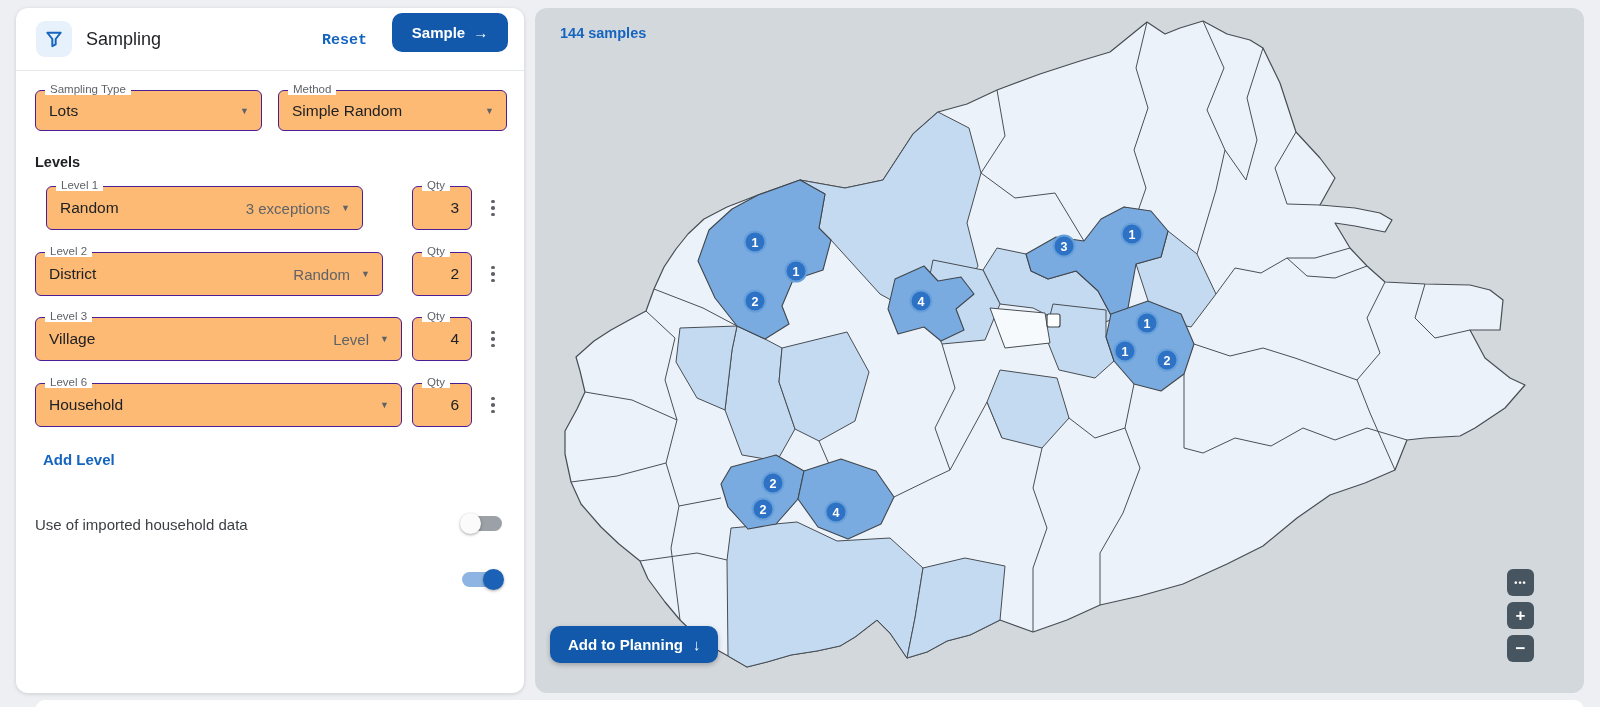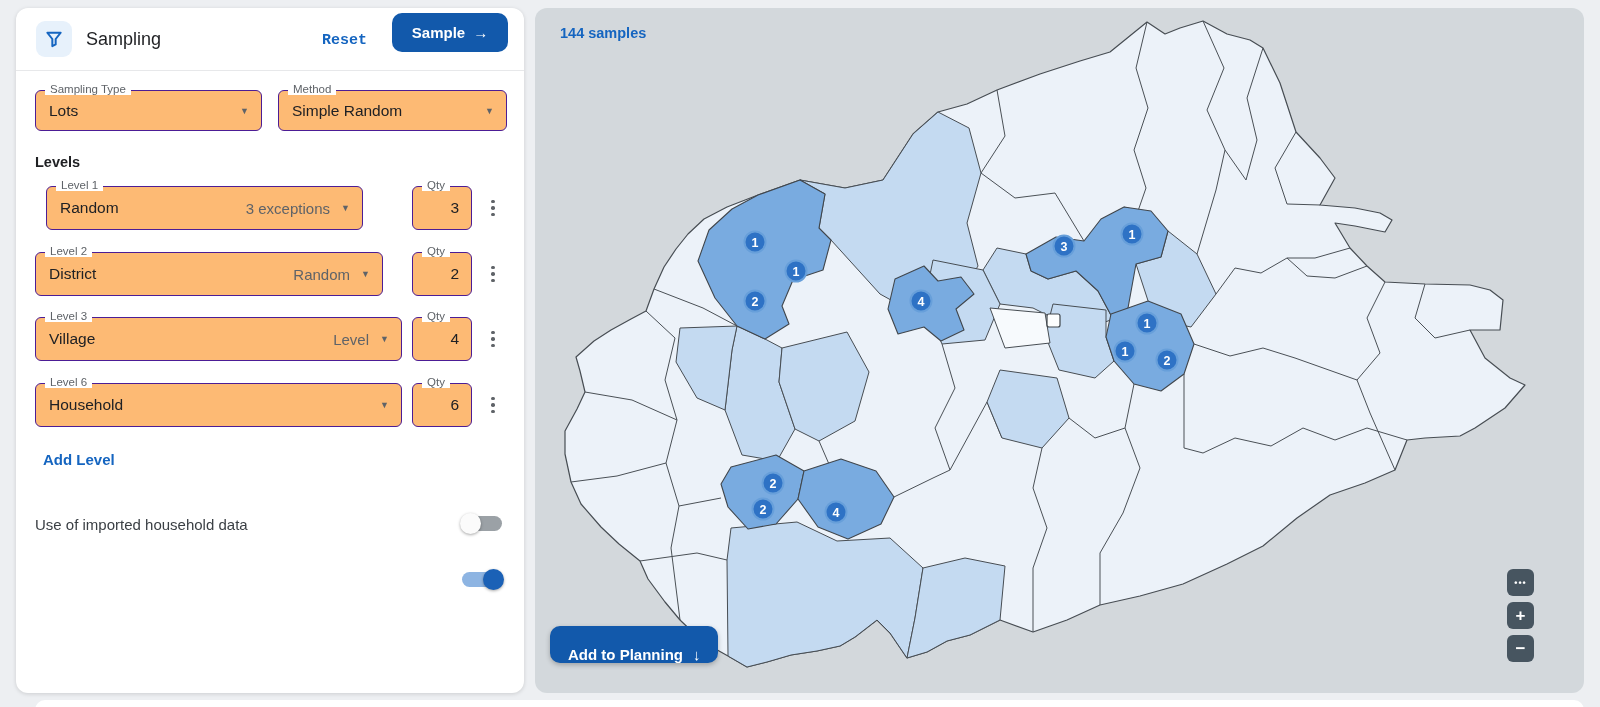--- a/index.html
+++ b/index.html
@@ -63,21 +63,21 @@
     position:absolute; width:23px; height:23px; border-radius:50%;
     background:var(--badge,#2e72c5); border:2px solid var(--badge_ring,#679fda);
     color:#fff; font-size:12.5px; font-weight:700;
     display:flex; align-items:center; justify-content:center;
     transform:translate(-50%,-50%); z-index:4; cursor:pointer;
   }
 
   .planning-btn {
     position:absolute; left:15px; top:618px; height:37px; padding:0 18px; border:none; cursor:pointer;
     background:#1259ab; color:#fff; border-radius:10px; font-size:15px; font-weight:700;
-    display:flex; align-items:flex-end; gap:10px; z-index:5; box-shadow:0 2px 5px rgba(0,0,0,.25); font-family:inherit;
+    display:flex; align-items:center; gap:10px; z-index:5; box-shadow:0 2px 5px rgba(0,0,0,.25); font-family:inherit;
   }
   .map-controls { position:absolute; right:50px; top:561px; display:flex; flex-direction:column; gap:6px; z-index:5; }
   .map-ctrl-btn {
     width:27px; height:27px; border:none; border-radius:6px; cursor:pointer;
     background:#475560; color:#fff; display:flex; align-items:center; justify-content:center;
     font-size:17px; font-weight:700; font-family:inherit;
   }
   .map-ctrl-btn.more { font-size:9px; letter-spacing:1px; }
 
   .bottom-card { position:absolute; left:35px; top:700px; width:1549px; height:10px; background:#ffffff; border-radius:12px 12px 0 0; }

